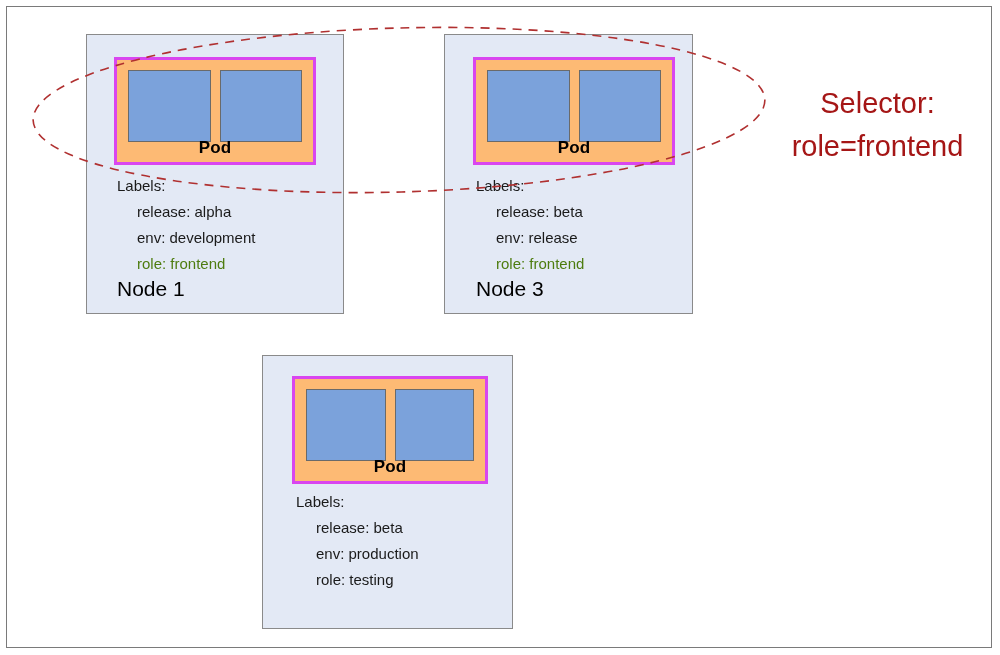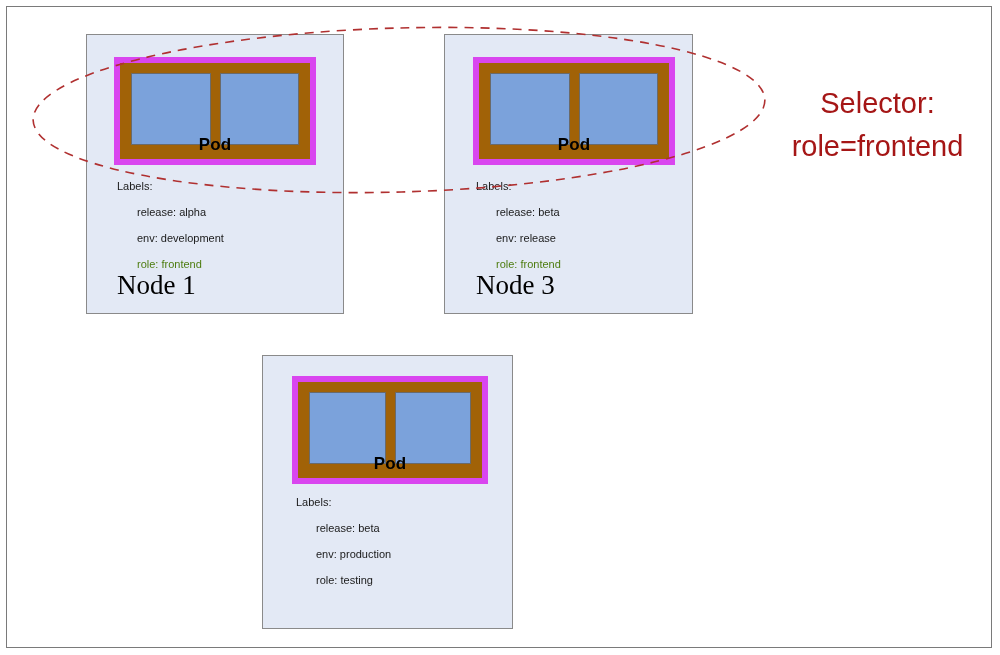--- a/index.html
+++ b/index.html
@@ -41,22 +41,22 @@
     border: 1px solid #8a8a8a;
     box-sizing: border-box;
   }
   #node-1 { left: 86px;  top: 34px;  width: 258px; height: 280px; }
   #node-2 { left: 444px; top: 34px;  width: 249px; height: 280px; }
   #node-3 { left: 262px; top: 355px; width: 251px; height: 274px; }
 
   
   .pod {
     position: absolute;
-    background: #a16207;
-    border: 6px solid #d946ef;
+    background: #fdba74;
+    border: 3px solid #d946ef;
     box-sizing: border-box;
   }
   #node-1 .pod { left: 27px; top: 22px; width: 202px; height: 108px; }
   #node-2 .pod { left: 28px; top: 22px; width: 202px; height: 108px; }
   #node-3 .pod { left: 29px; top: 20px; width: 196px; height: 108px; }
 
   .containers {
     position: absolute;
     left: 11px;
     top: 10px;
@@ -79,43 +79,42 @@
     text-align: center;
     font-size: 17px;
     font-weight: bold;
     color: #000000;
     letter-spacing: 0.2px;
   }
 
   
   .labels-block {
     position: absolute;
-    font-size: 11px;
+    font-size: 15px;
     color: #1a1a1a;
     line-height: 22px;
     white-space: nowrap;
   }
   #node-1 .labels-block { left: 30px; top: 140px; }
   #node-2 .labels-block { left: 31px; top: 140px; }
   #node-3 .labels-block { left: 33px; top: 135px; }
 
   .labels-title { margin: 0; }
   .label-line {
     margin: 4px;
     padding-left: 16px;
   }
   .label-line.highlight { color: #4d7c0f; }
 
   
   .node-title {
     position: absolute;
-    font-size: 27px;
+    font-size: 21px;
     color: #000000;
     white-space: nowrap;
-    font-family: Liberation Serif, serif;
   }
   #node-1 .node-title { left: 30px; bottom: 12px; }
   #node-2 .node-title { left: 31px; bottom: 12px; }
   #node-3 .node-title { left: 33px; bottom: 10px; }
 
   
   .selector-annotation {
     position: absolute;
     left: 760px;
     top: 82px;

